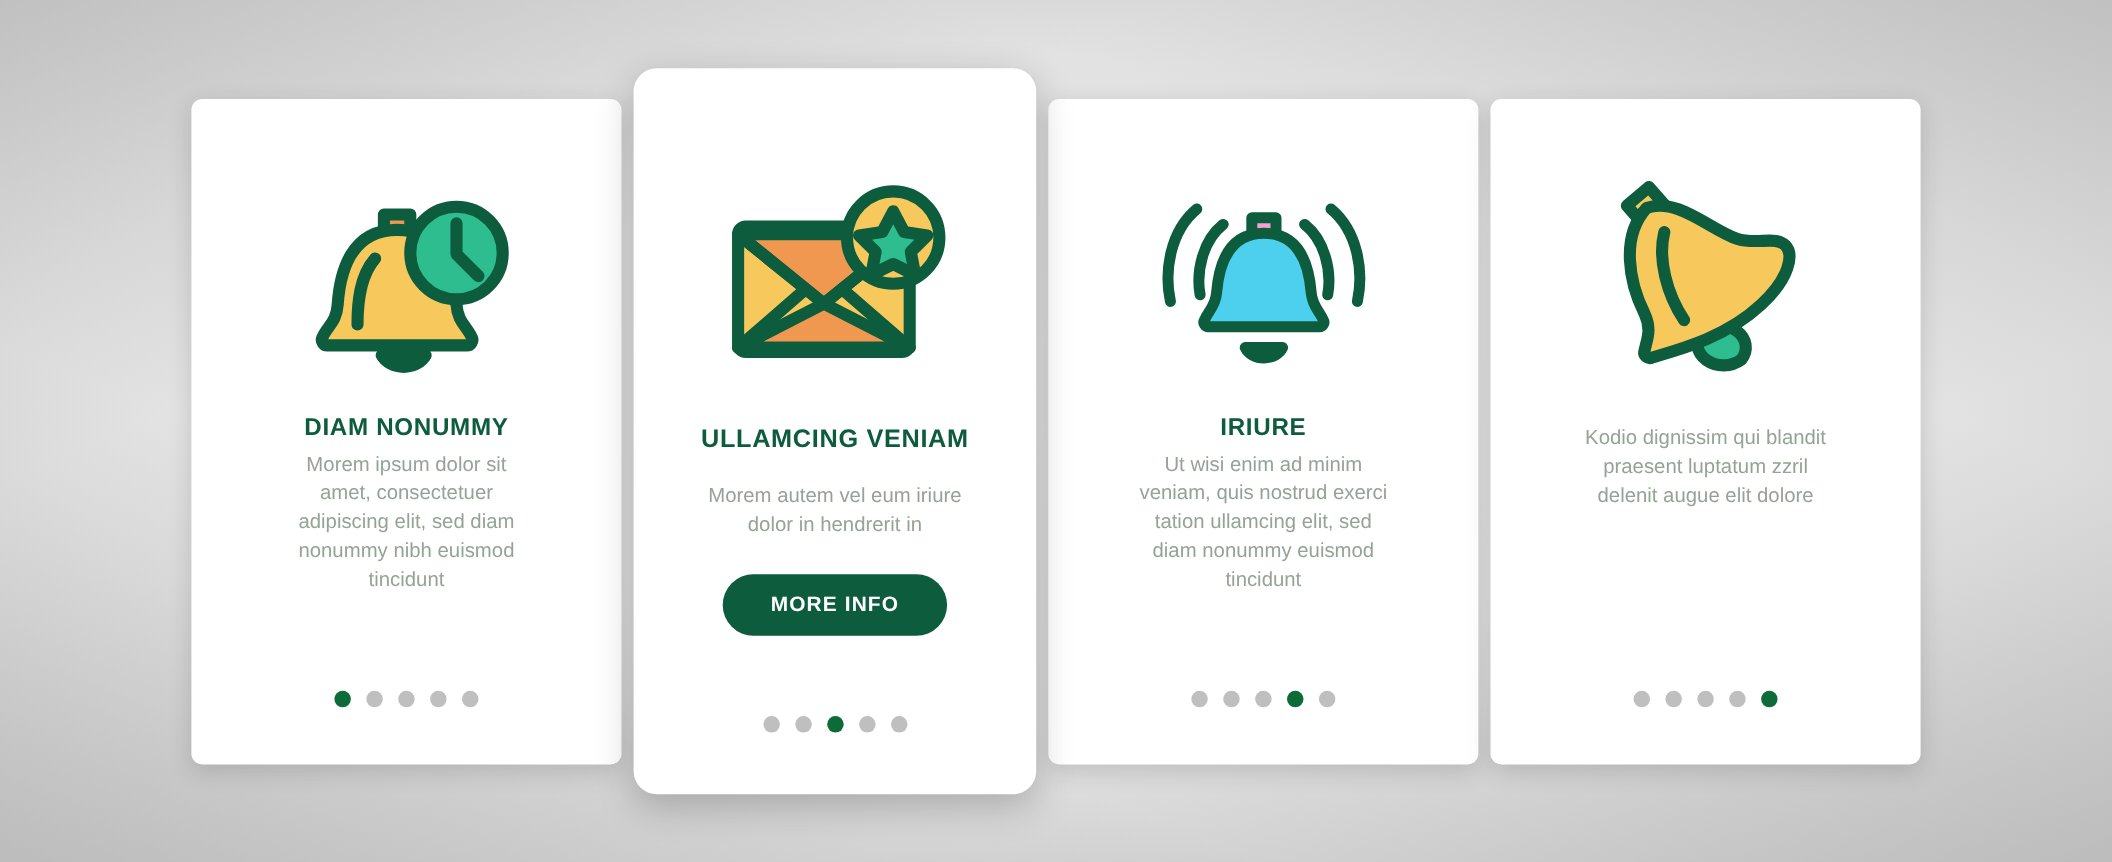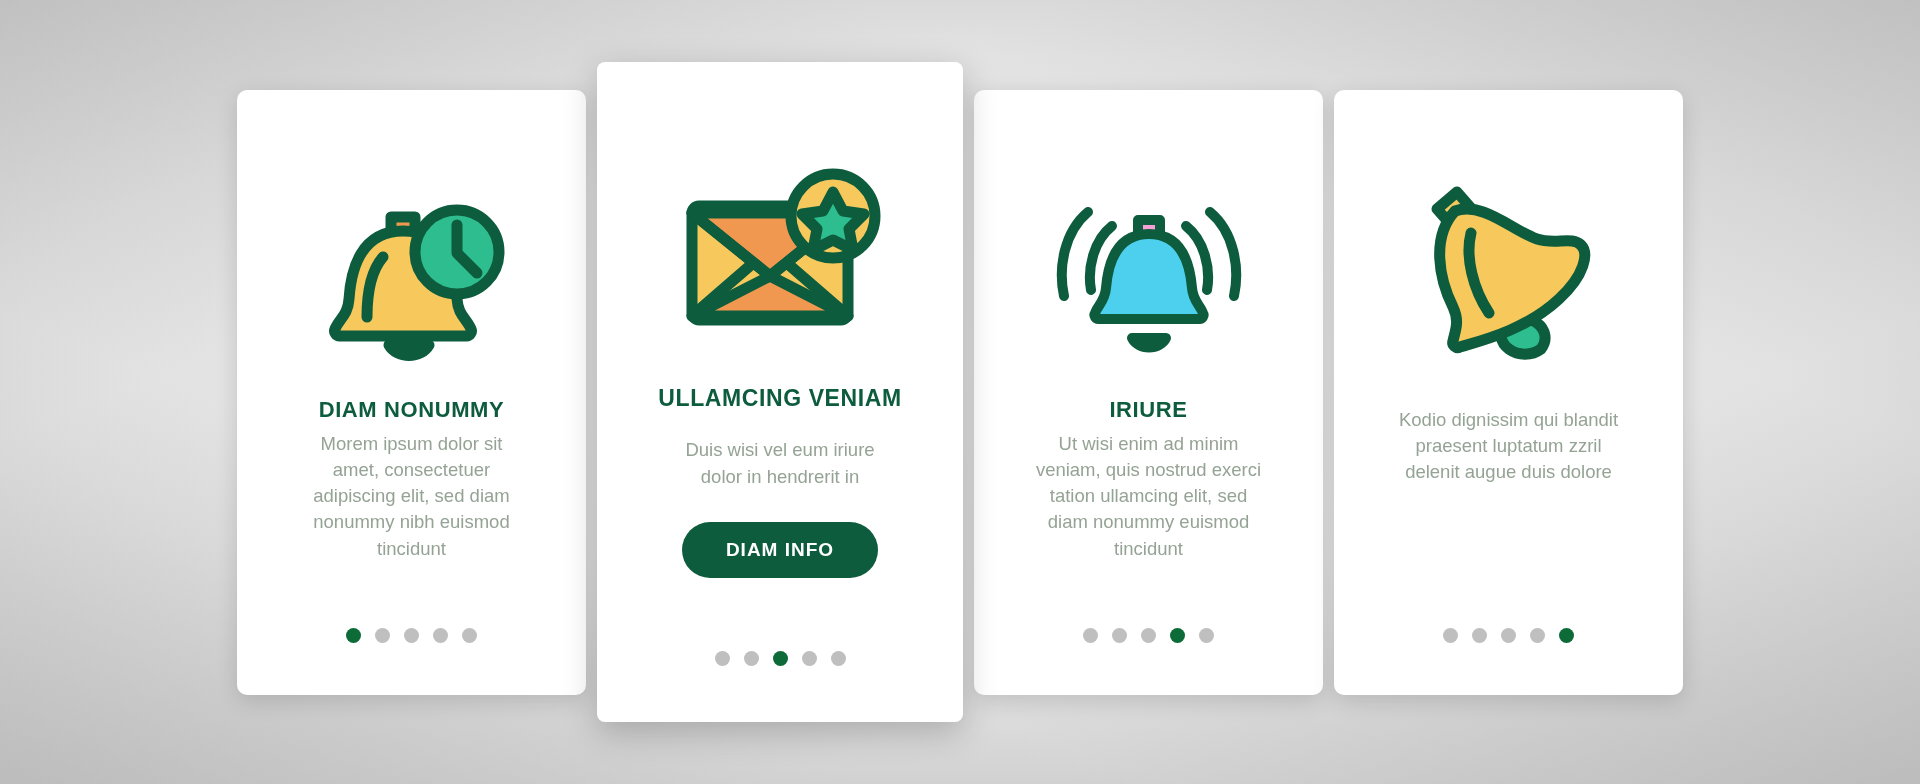--- a/index.html
+++ b/index.html
@@ -33,35 +33,35 @@
     width: 1920px; height: 784px;
     display: flex;
     justify-content: center;
     align-items: center;
     gap: 11px;
     z-index: 2;
   }
 
   .card {
     position: relative;
-    width: 349px;
+    width: 391px;
     height: 605px;
     background: #ffffff;
     border-radius: 10px;
     box-shadow: 0 6px 22px rgba(0,0,0,0.14);
     display: flex;
     flex-direction: column;
     align-items: center;
-    padding-top: 58px;
+    padding-top: 36px;
     flex: 0 0 auto;
   }
   .card.featured {
     width: 366px;
     height: 660px;
-    border-radius: 8px;
+    border-radius: 21px;
     box-shadow: 0 10px 34px rgba(0,0,0,0.22);
     padding-top: 62px;
     z-index: 3;
   }
 
   .icon-wrap {
     height: 250px;
     width: 100%;
     display: flex;
     align-items: center;
@@ -163,22 +163,22 @@
             <path d="M14 148 L74 96" fill="none"></path>
             <path d="M170 148 L110 96" fill="none"></path>
             <path d="M14 45 L92 108 L170 45" fill="none"></path>
             <path d="M14 148 L92 108 L170 148 Z" fill="#f0984f"></path>
             <circle cx="155" cy="48" r="42" fill="#f7c95c"></circle>
             <path d="M155 24 l10 19 21 3 -15 15 4 21 -20 -10 -20 10 4 -21 -15 -15 21 -3 z" fill="#2ebd8e"></path>
           </g>
         </svg>
       </div>
       <div class="card-title">ULLAMCING VENIAM</div>
-      <div class="card-body">Duis wisi vel eum iriure dolor in hendrerit in</div>
-      <button class="more-btn">DIAM INFO</button>
+      <div class="card-body">Morem autem vel eum iriure dolor in hendrerit in</div>
+      <button class="more-btn">MORE INFO</button>
       <div class="dots">
         <span class="dot"></span>
         <span class="dot"></span>
         <span class="dot active"></span>
         <span class="dot"></span>
         <span class="dot"></span>
       </div>
     </div>
 
     <div class="card">
@@ -210,21 +210,21 @@
       <div class="icon-wrap">
         <svg width="200" height="180" viewBox="0 0 200 180">
           <g fill="none" stroke="#0d5c3d" stroke-width="11" stroke-linejoin="round" stroke-linecap="round">
             <path d="M96 140 a24 20 0 0 0 36 26 a24 20 0 0 0 -36 -26 z" fill="#2ebd8e"></path>
             <path d="M28 26 l20 -17 14 16 -20 17 z" fill="#f7c95c"></path>
             <path d="M46 28 C22 54 30 96 44 124 C51 139 46 148 44 158 a5 5 0 0 0 7 6 C75 157 118 146 150 116 C176 92 180 70 172 62 C163 53 146 62 128 56 C104 48 74 18 46 28 Z" fill="#f7c95c"></path>
             <path d="M62 50 C56 74 64 106 80 130" fill="none"></path>
           </g>
         </svg>
       </div>
-      <div class="card-body">Kodio dignissim qui blandit praesent luptatum zzril delenit augue duis dolore</div>
+      <div class="card-body">Kodio dignissim qui blandit praesent luptatum zzril delenit augue elit dolore</div>
       <div class="dots">
         <span class="dot"></span>
         <span class="dot"></span>
         <span class="dot"></span>
         <span class="dot"></span>
         <span class="dot active"></span>
       </div>
     </div>
 
   </div>

